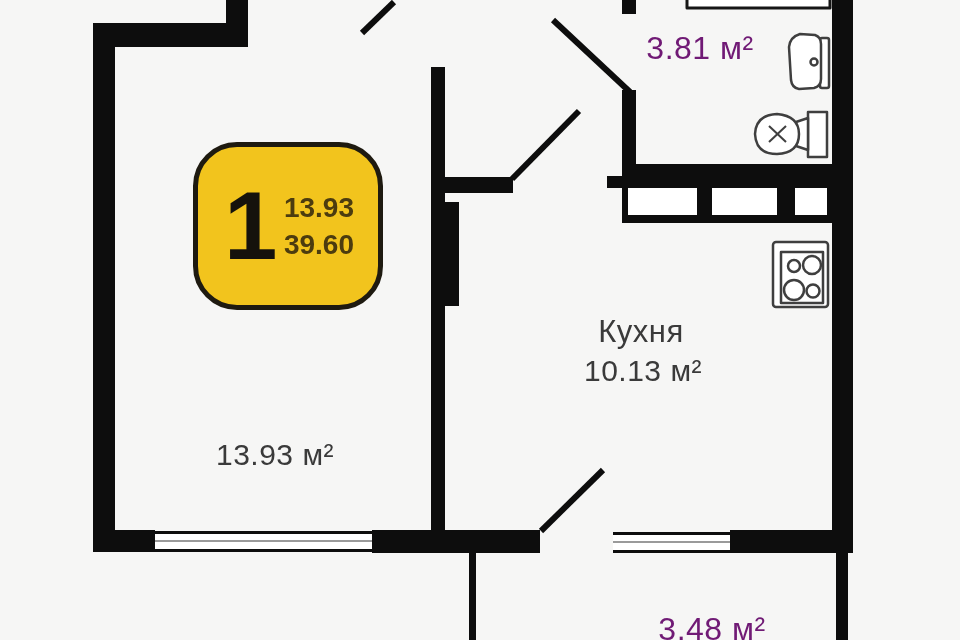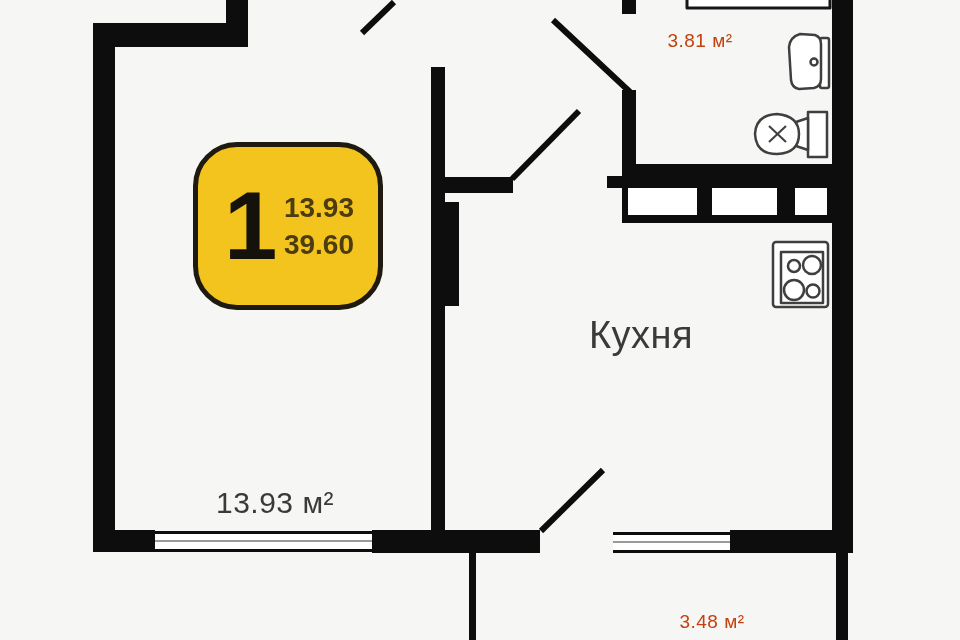--- a/index.html
+++ b/index.html
@@ -17,23 +17,23 @@
   svg .door{stroke:var(--wall);stroke-width:6;stroke-linecap:butt;}
   svg .fix{stroke:var(--fixture);stroke-width:2.5;fill:#ffffff;stroke-linejoin:round;}
   svg .fix-thin{stroke:var(--fixture);stroke-width:2;fill:none;}
   svg .win-white{fill:#ffffff;}
   svg .win-black{fill:var(--wall);}
   svg .win-gray{fill:var(--winline);}
   .label{
     position:absolute;transform:translateX(-50%);
     color:var(--text);text-align:center;white-space:nowrap;line-height:1.15;
   }
-  .room-name{font-size:38px;letter-spacing:.5px;}
+  .room-name{font-size:31px;letter-spacing:.5px;}
   .room-area{font-size:30px;letter-spacing:.5px;}
-  .small-area{font-size:19px;color:#c2410c;letter-spacing:.5px;}
+  .small-area{font-size:32px;color:#701a75;letter-spacing:.5px;}
   .badge{
     position:absolute;left:193px;top:142px;width:190px;height:168px;
     box-sizing:border-box;border:5px solid var(--badge-border);border-radius:44px;
     background:var(--badge);
     display:flex;align-items:center;justify-content:space-between;
     padding:0 24px 0 26px;
   }
   .badge-num{font-size:96px;font-weight:700;color:var(--badge-num);line-height:.9;}
   .badge-areas{font-size:28px;font-weight:600;color:var(--badge-text);text-align:right;line-height:37px;}
 </style>
@@ -125,18 +125,19 @@
     <div class="badge-areas">
       <div>13.93</div>
       <div>39.60</div>
     </div>
   </div>
 
   
   <div class="label small-area" style="left:700px;top:30px;">3.81 м²</div>
 
   <div class="label room-name" style="left:641px;top:314px;">Кухня</div>
+  <div class="label room-area" style="left:643px;top:354px;">10.13 м²</div>
 
-  <div class="label room-area" style="left:275px;top:438px;margin-top:48px;">13.93 м²</div>
+  <div class="label room-area" style="left:275px;top:438px;">13.93 м²</div>
 
   <div class="label small-area" style="left:672px;top:611px;margin-left:40px;">3.48 м²</div>
 
 </div>
 
 </body></html>

